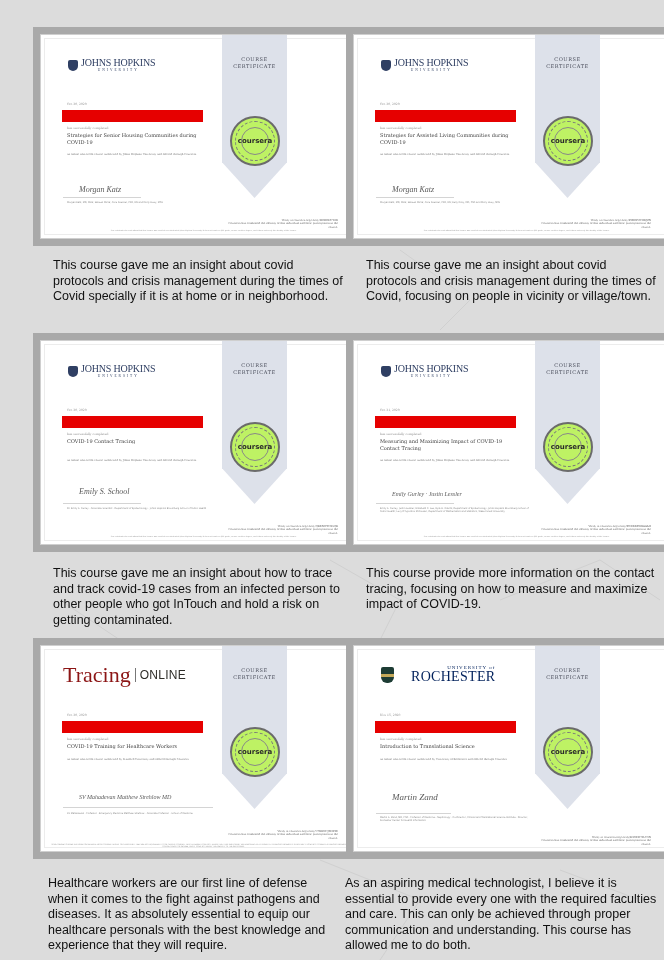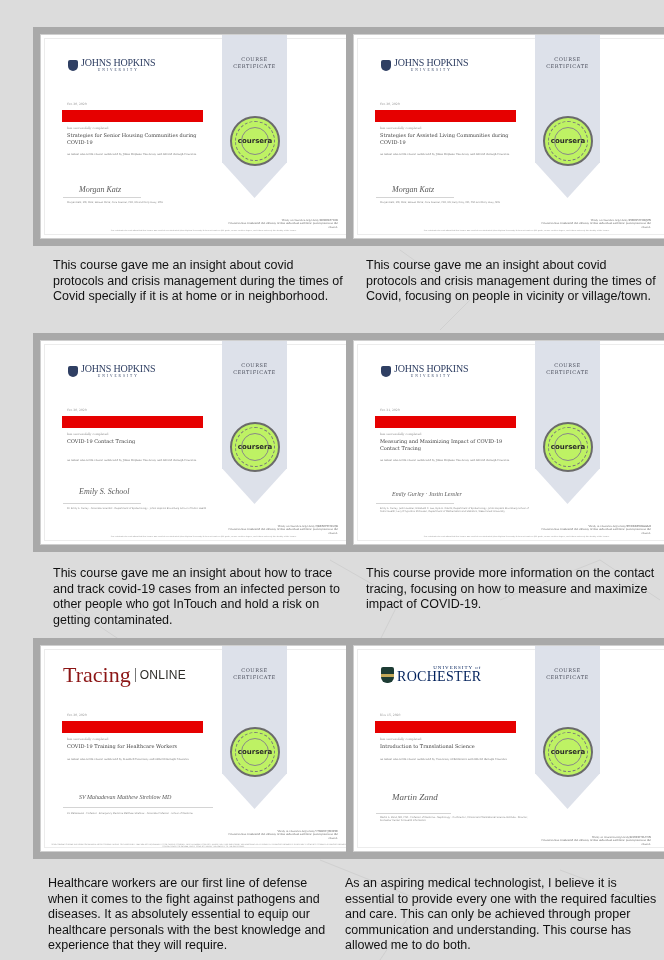--- a/index.html
+++ b/index.html
@@ -135,21 +135,21 @@
     width: 13px; height: 16px;
     background: #1d3c34;
     border-radius: 2px 2px 6px 6px;
     position: relative;
   }
   .roch-shield::after {
     content: "";
     position: absolute; left: 0; right: 0; top: 7px; height: 3px;
     background: #c4a95a;
   }
-  .roch-text { display: flex; flex-direction: column; align-items: flex-end; }
+  .roch-text { display: flex; flex-direction: column; align-items: flex-end; margin-left: 14px; }
   .roch-sub {
     font-family: "Liberation Serif", serif;
     font-size: 5px; letter-spacing: 1px; color: #00205b; line-height: 5px;
   }
   .roch-main {
     font-family: "Liberation Serif", serif;
     font-size: 14px; color: #00205b; line-height: 14px; letter-spacing: 0.3px;
   }
   .cert-date {
     position: absolute;

